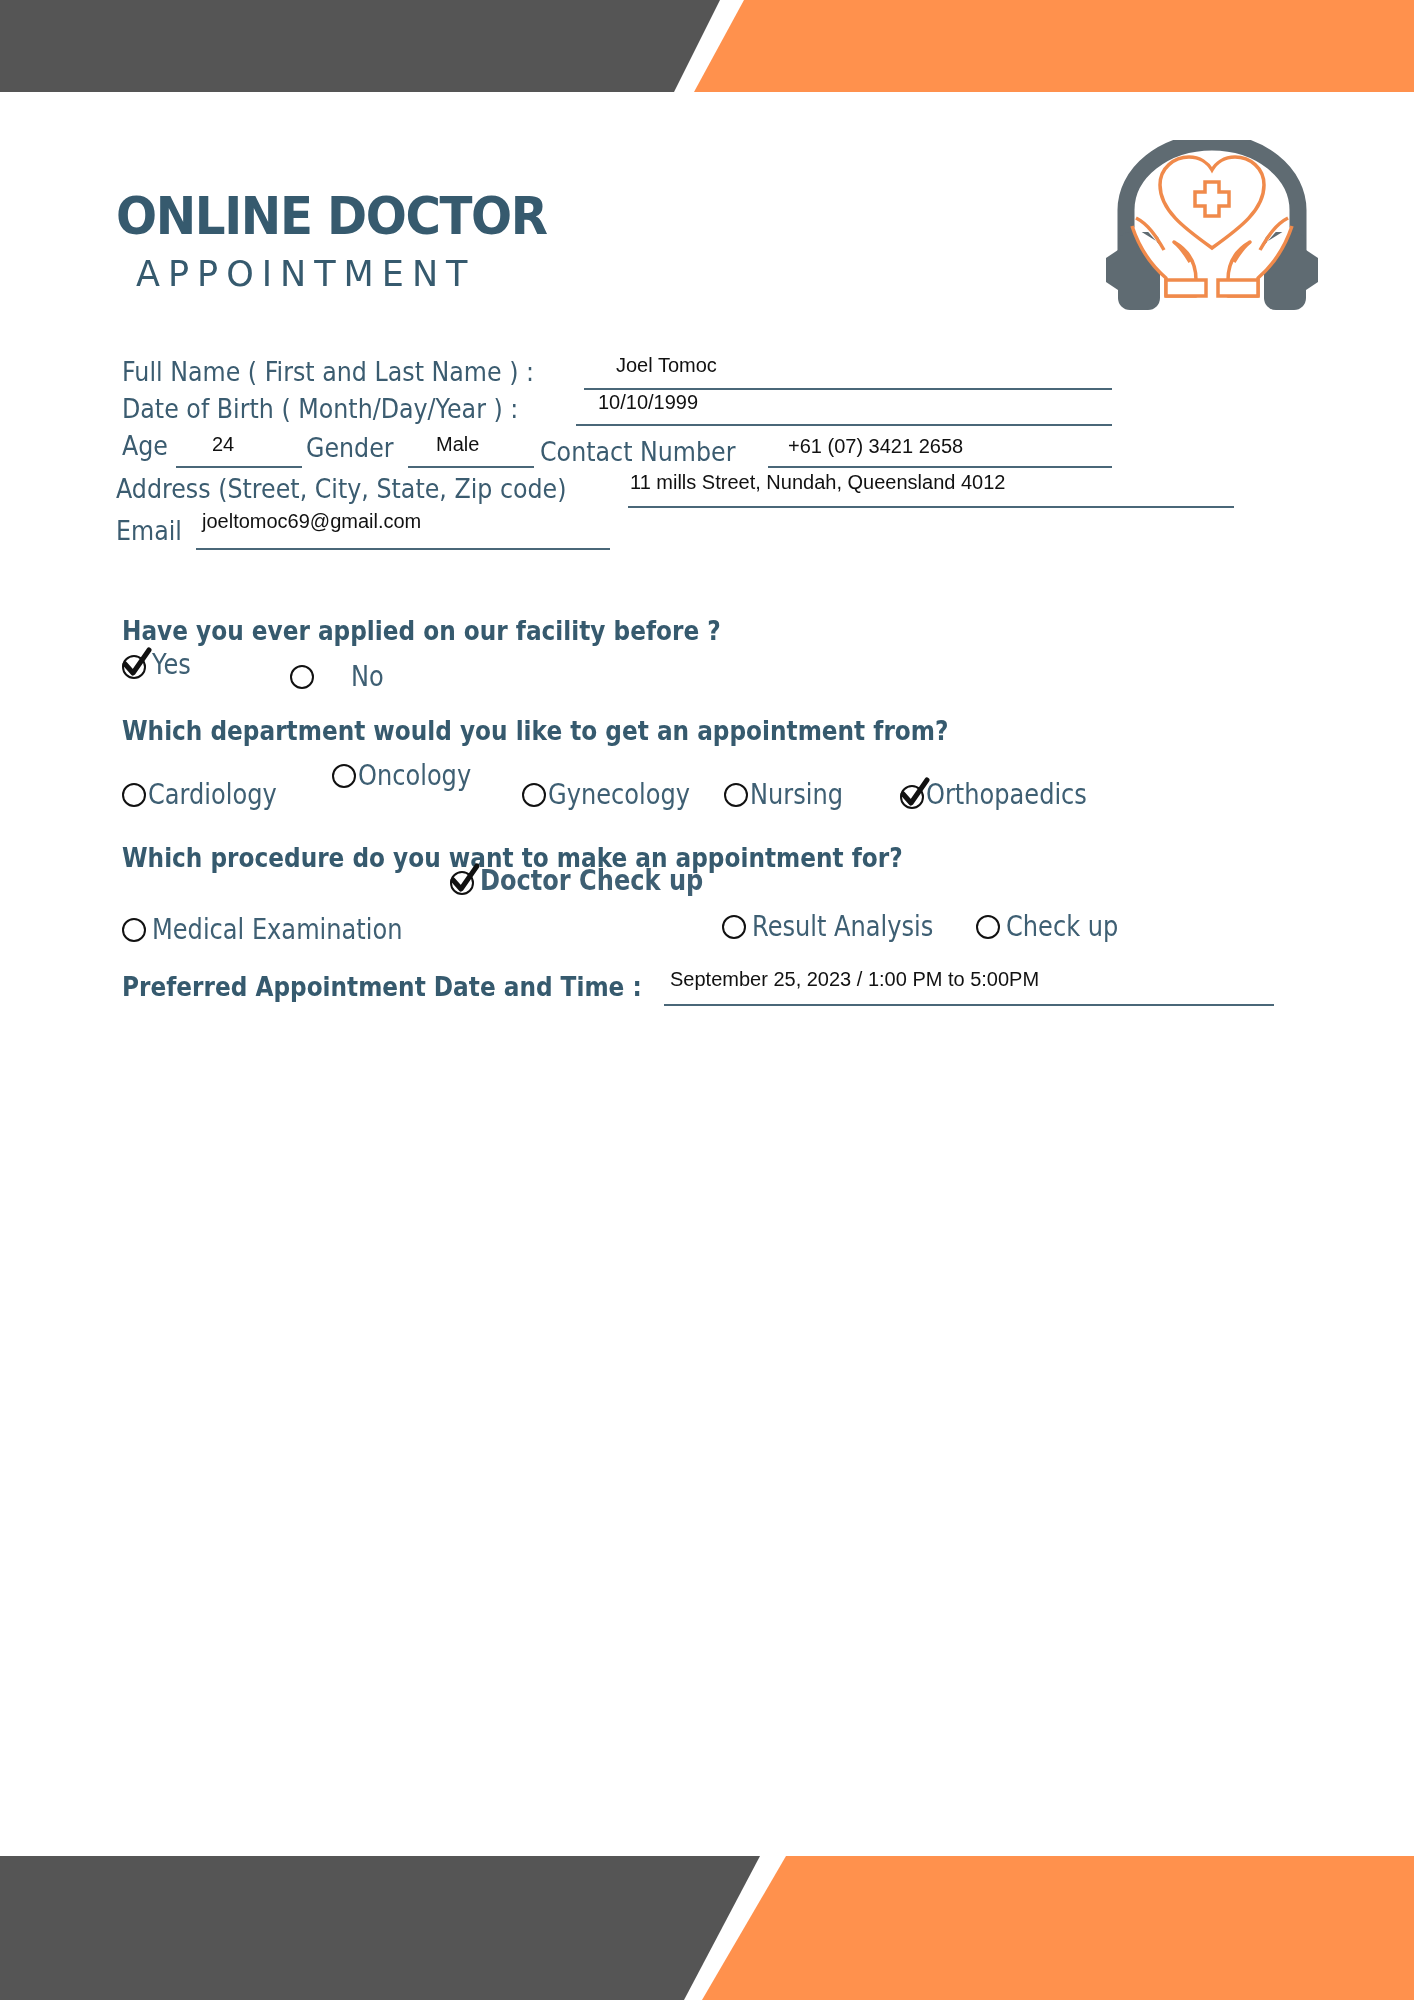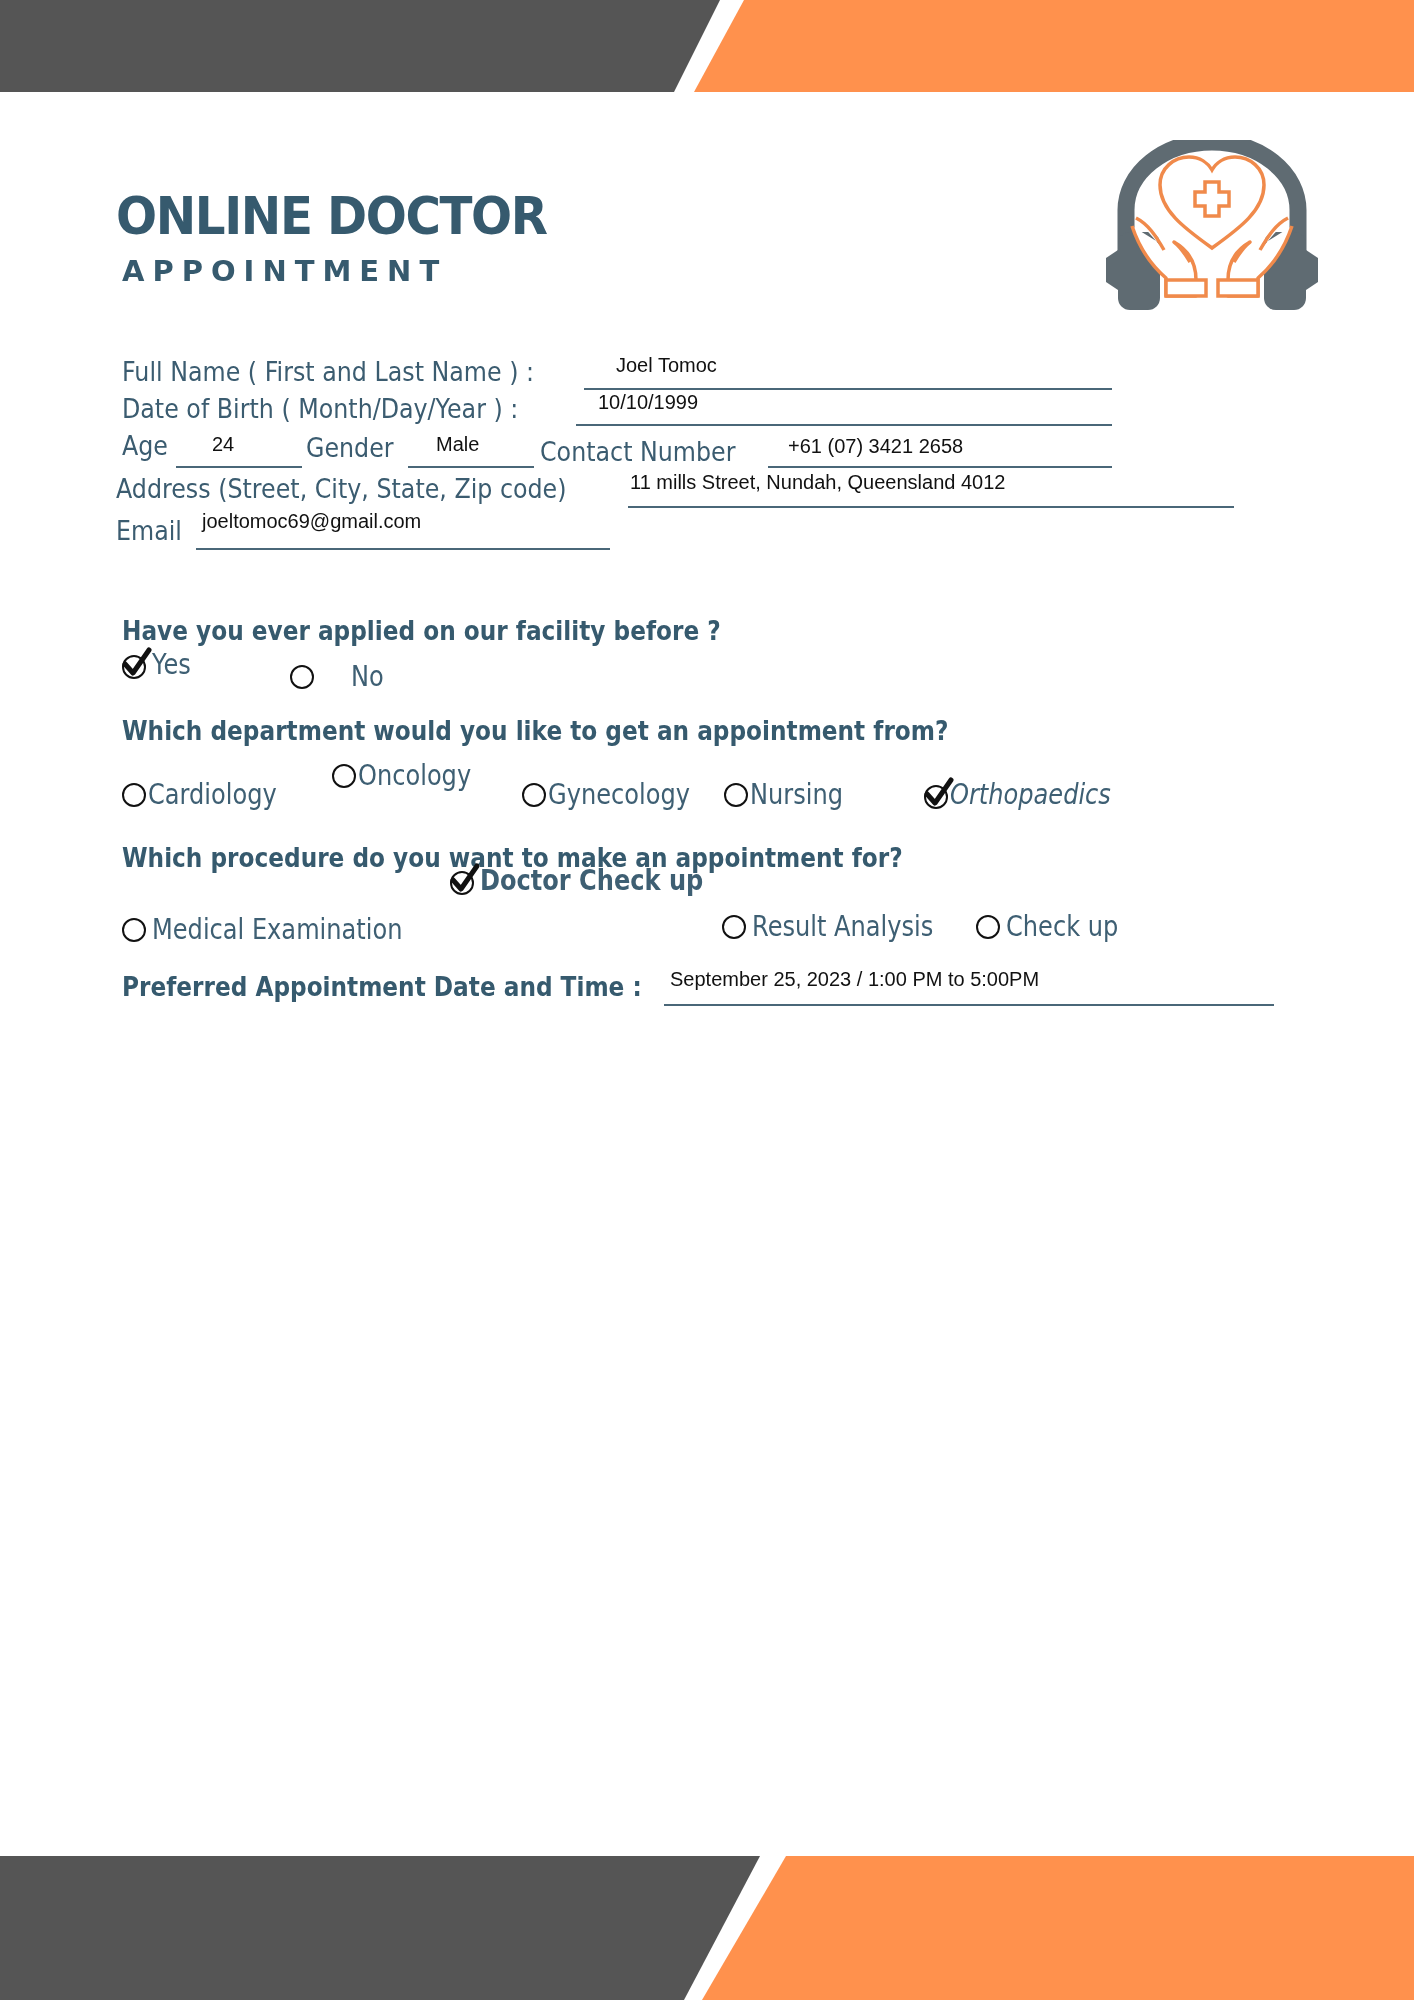--- a/index.html
+++ b/index.html
@@ -18,23 +18,23 @@
 
     
     #title-main {
       left: 116px; top: 186px;
       font-family: "DejaVu Sans", sans-serif;
       font-weight: bold; font-size: 52px; letter-spacing: -1.5px;
       color: #365a6e; transform: scaleX(0.93); transform-origin: left top;
       white-space: nowrap;
     }
     #title-sub {
-      left: 122px; top: 254px;
-      font-family: "DejaVu Sans", sans-serif;
-      font-weight: bold; font-size: 29px; letter-spacing: 8px;
+      left: 136px; top: 254px;
+      font-family: "DejaVu Sans", sans-serif;
+      font-weight: normal; font-size: 35px; letter-spacing: 8px;
       color: #365a6e; white-space: nowrap;
     }
     #logo { left: 1104px; top: 140px; width: 216px; height: 172px; }
 
     
     .lbl {
       color: #3b5c70; font-size: 27px; white-space: nowrap;
       font-family: "DejaVu Sans", sans-serif;
       transform: scaleX(0.88); transform-origin: left top;
     }
@@ -167,21 +167,21 @@
   <span class="otext" style="margin-left:2px;">Gynecology</span>
 </div>
 <div class="abs opt" style="left:724px; top:778px;">
   <span class="mark">
     <svg width="26" height="30" viewBox="0 0 26 30">
         <circle cx="12" cy="18" r="11" fill="none" stroke="#111" stroke-width="2"></circle>
       </svg>
   </span>
   <span class="otext" style="margin-left:2px;">Nursing</span>
 </div>
-<div class="abs opt" style="left:924px; top:778px;font-style:italic;">
+<div class="abs opt" style="left:900px; top:778px;">
   <span class="mark">
     <svg width="30" height="32" viewBox="0 0 30 32">
         <circle cx="12" cy="20" r="11" fill="none" stroke="#111" stroke-width="2"></circle>
         <path d="M3,17 L11,26 L27,3" fill="none" stroke="#111" stroke-width="5" stroke-linecap="round" stroke-linejoin="round"></path>
       </svg>
   </span>
   <span class="otext" style="margin-left:2px;">Orthopaedics</span>
 </div>
 
 <div class="abs question" style="left:122px; top:842px;">Which procedure do you want to make an appointment for?</div>

